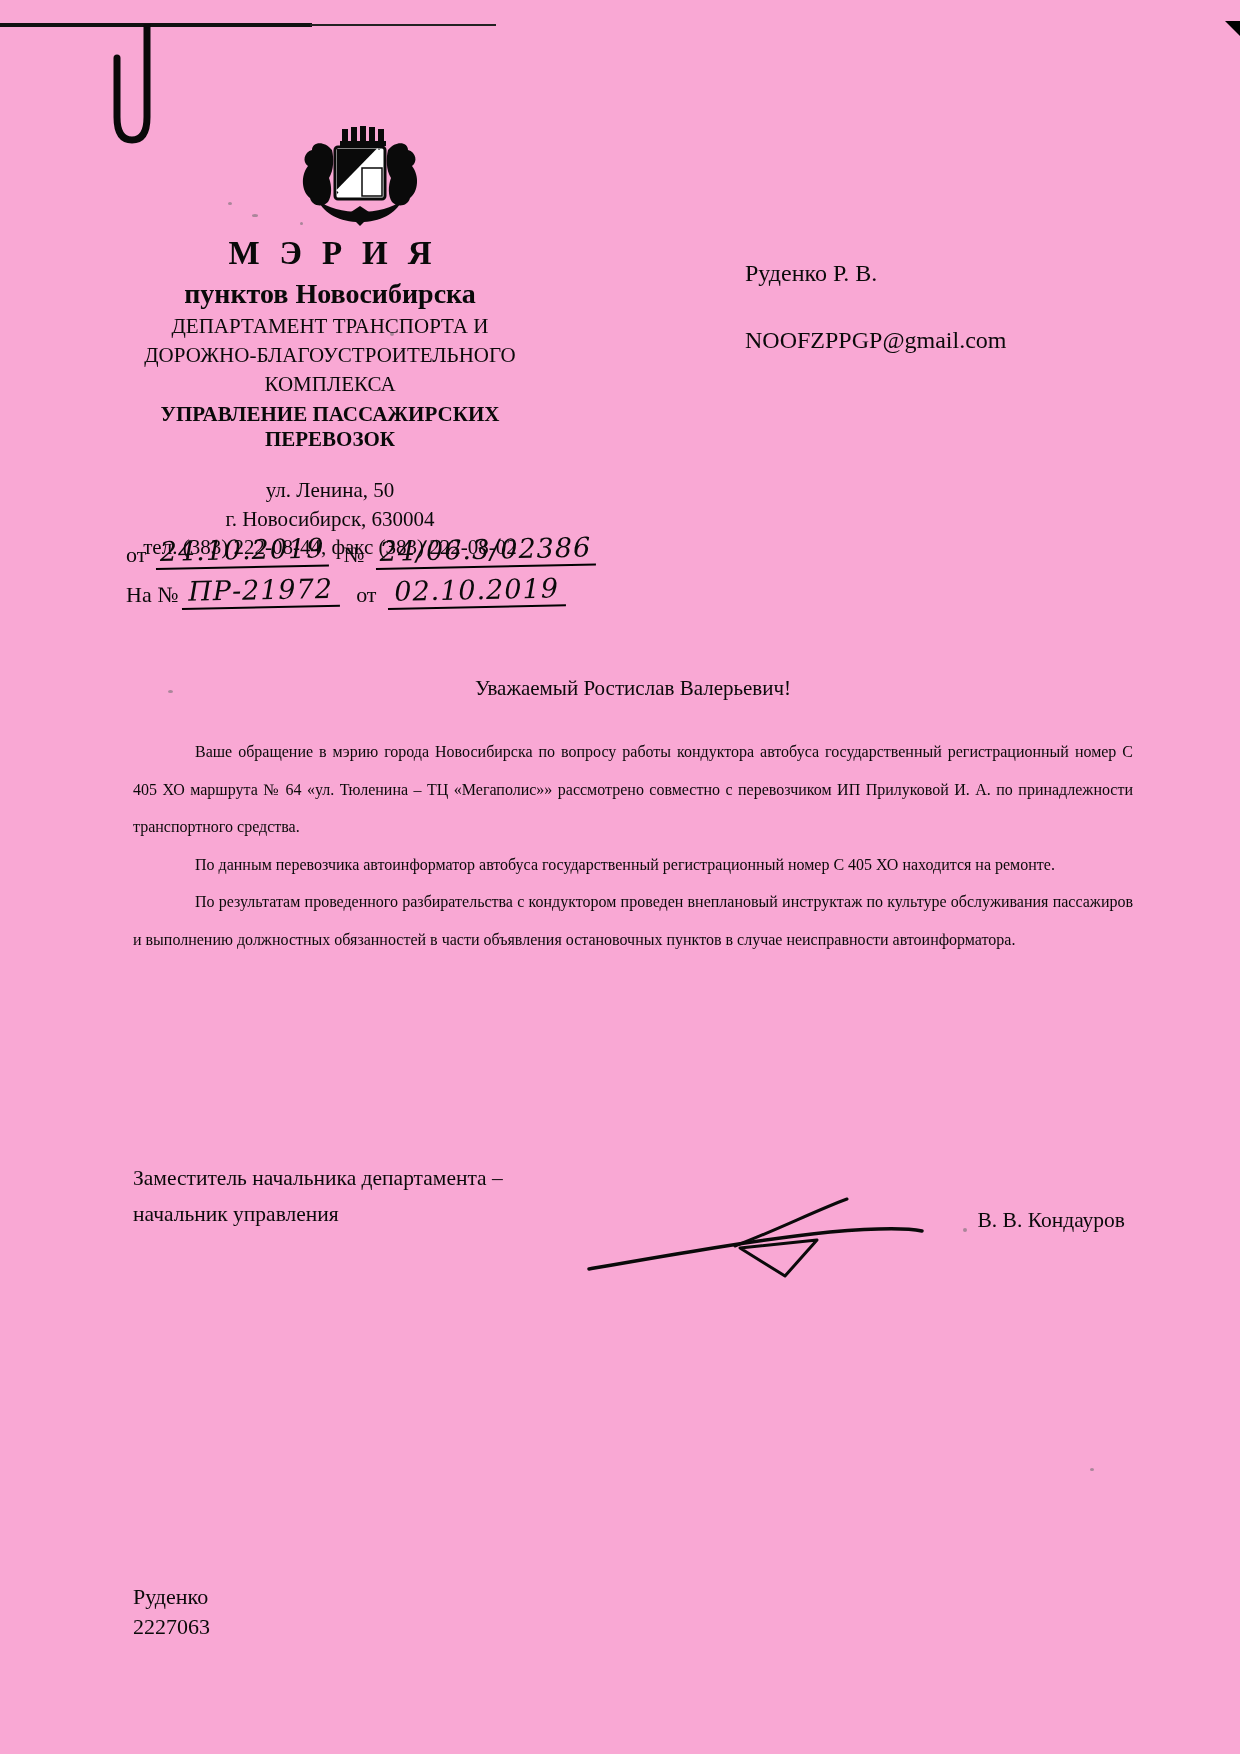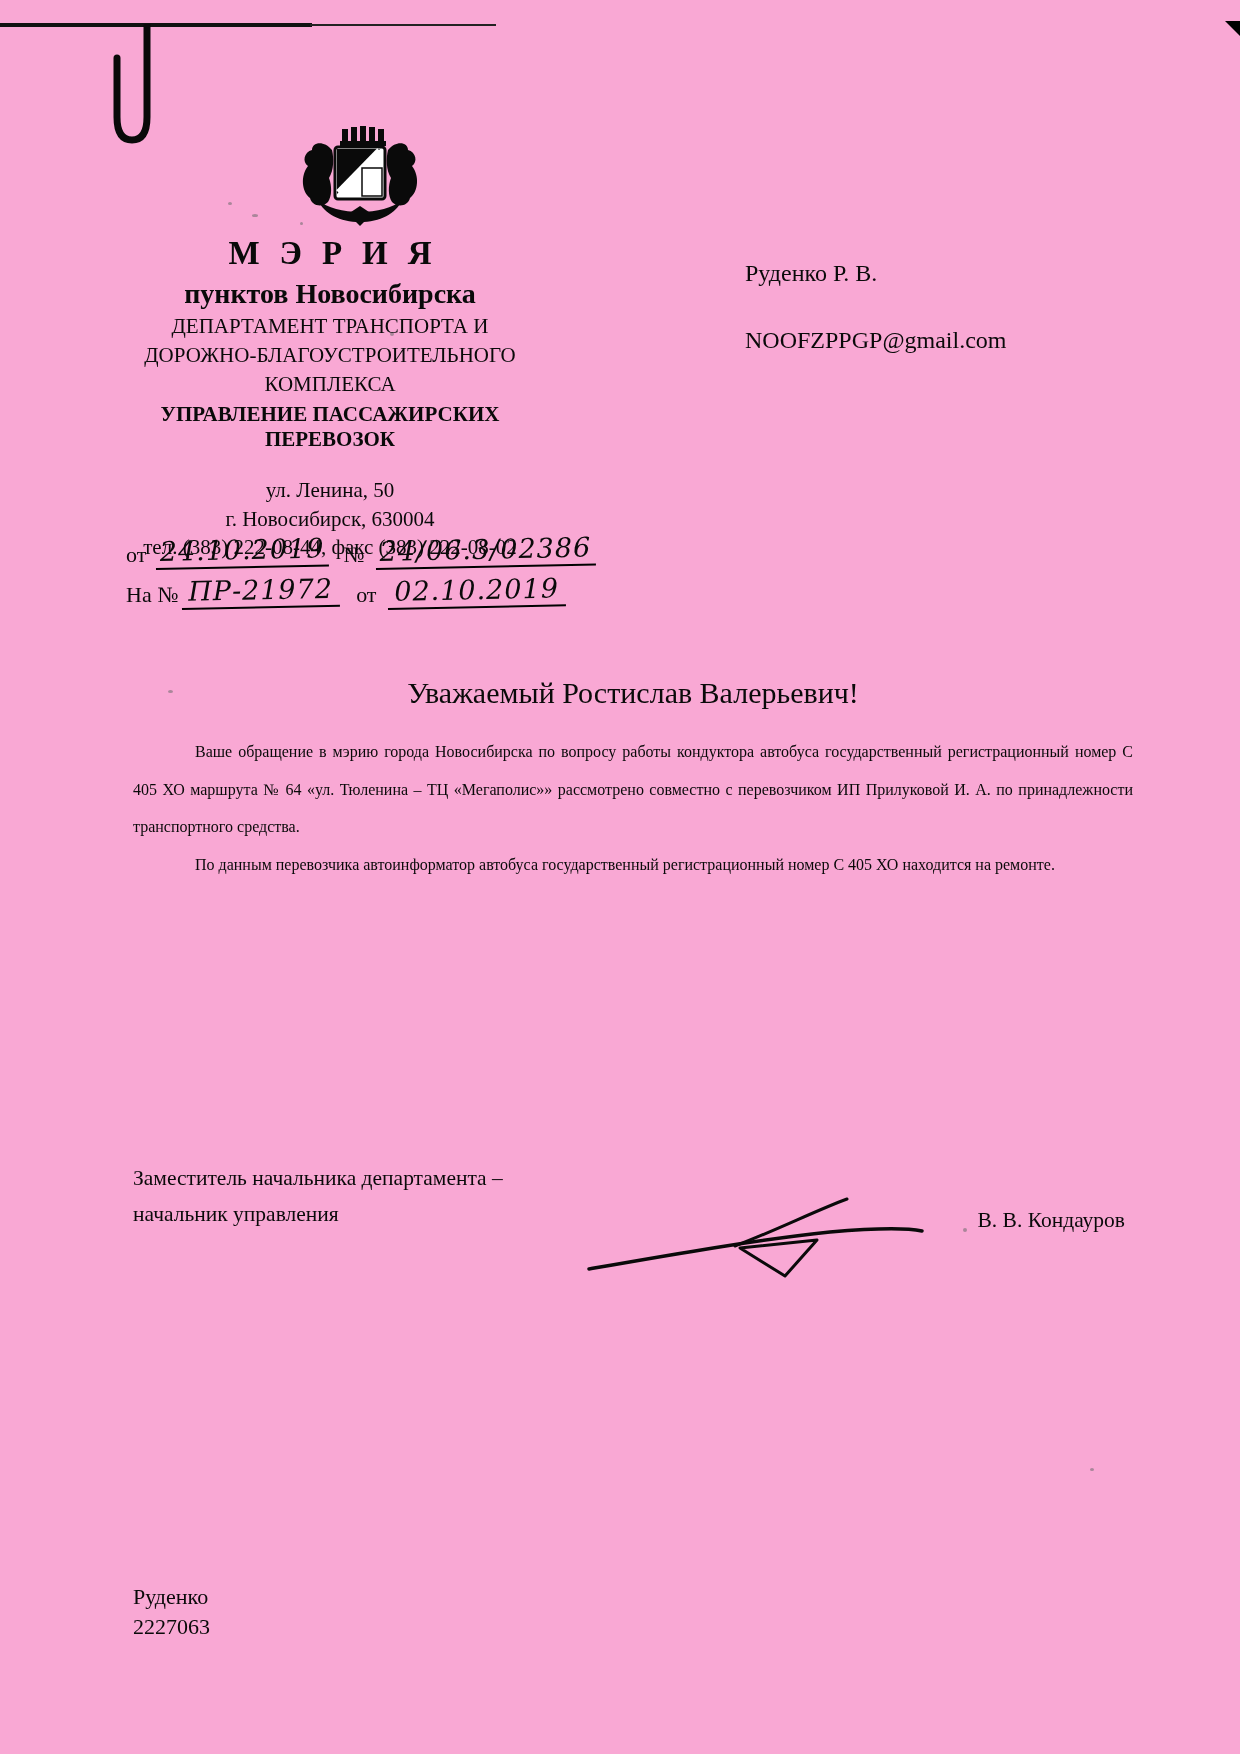--- a/index.html
+++ b/index.html
@@ -45,21 +45,21 @@
   .hw-num{min-width:200px;margin-left:12px;}
   .hw-reply{min-width:150px;margin:0 16px 0 4px;}
   .hw-date2{min-width:170px;margin-left:12px;}
 
   
   .recipient{position:absolute;left:745px;top:260px;font-size:24px;}
   .recipient-email{margin-top:40px;}
 
   
   .salutation{position:absolute;left:133px;top:676px;width:1000px;
-    text-align:center;font-size:30px;}
+    text-align:center;font-size:21px;}
   .body-text{position:absolute;left:133px;top:733px;width:1000px;
     font-size:16px;line-height:37.5px;text-align:justify;}
   .body-text p{margin:0;text-indent:62px;}
 
   
   .sig-block{position:absolute;left:133px;top:1160px;width:1000px;
     font-size:21.5px;line-height:36px;}
   .sig-name{position:absolute;right:8px;top:42px;white-space:nowrap;}
   .sig-stroke{position:absolute;left:452px;top:30px;}
 
@@ -143,20 +143,21 @@
   <div class="recipient">
     <div>Руденко Р. В.</div>
     <div class="recipient-email">NOOFZPPGP@gmail.com</div>
   </div>
 
   <div class="salutation">Уважаемый Ростислав Валерьевич!</div>
 
   <div class="body-text">
     <p>Ваше обращение в мэрию города Новосибирска по вопросу работы кондуктора автобуса государственный регистрационный номер С 405 ХО маршрута № 64 «ул. Тюленина – ТЦ «Мегаполис»» рассмотрено совместно с перевозчиком ИП Прилуковой И. А. по принадлежности транспортного средства.</p>
     <p>По данным перевозчика автоинформатор автобуса государственный регистрационный номер С 405 ХО находится на ремонте.</p>
+    <p>По результатам проведенного разбирательства с кондуктором проведен внеплановый инструктаж по культуре обслуживания пассажиров и выполнению должностных обязанностей в части объявления остановочных пунктов в случае неисправности автоинформатора.</p>
   </div>
 
   <div class="sig-block">
     <div>Заместитель начальника департамента –</div>
     <div>начальник управления</div>
     <svg class="sig-stroke" width="340" height="90" viewBox="0 0 340 90">
       <path d="M 4 79 C 90 64 170 50 245 42 C 292 38 322 38 337 41" fill="none" stroke="#0a0a0a" stroke-width="3.5" stroke-linecap="round"></path>
       <path d="M 150 56 C 192 40 232 20 262 9" fill="none" stroke="#0a0a0a" stroke-width="3" stroke-linecap="round"></path>
       <path d="M 155 58 L 232 50 L 200 86 Z" fill="none" stroke="#0a0a0a" stroke-width="3" stroke-linejoin="round"></path>
     </svg>

